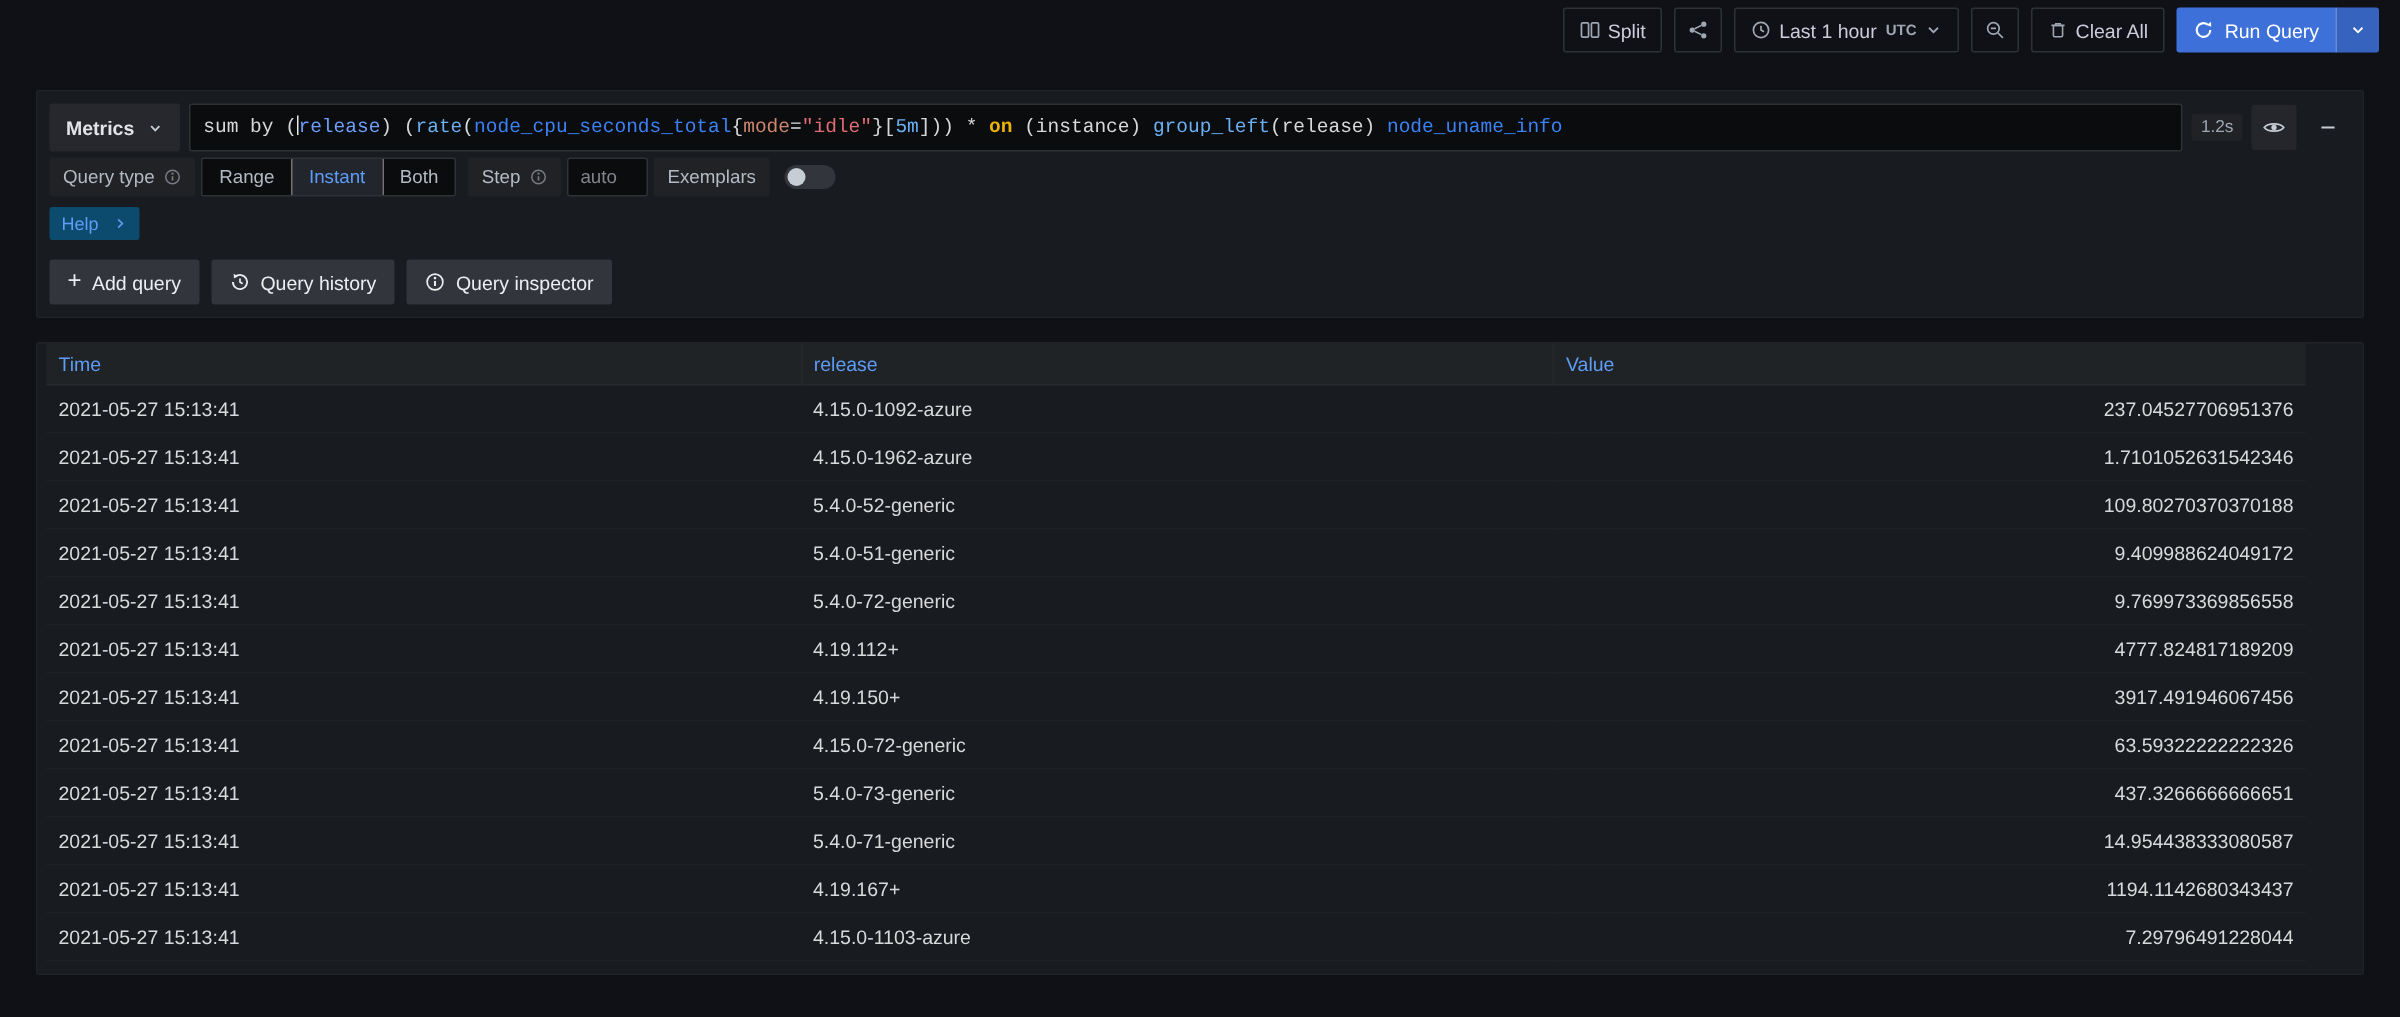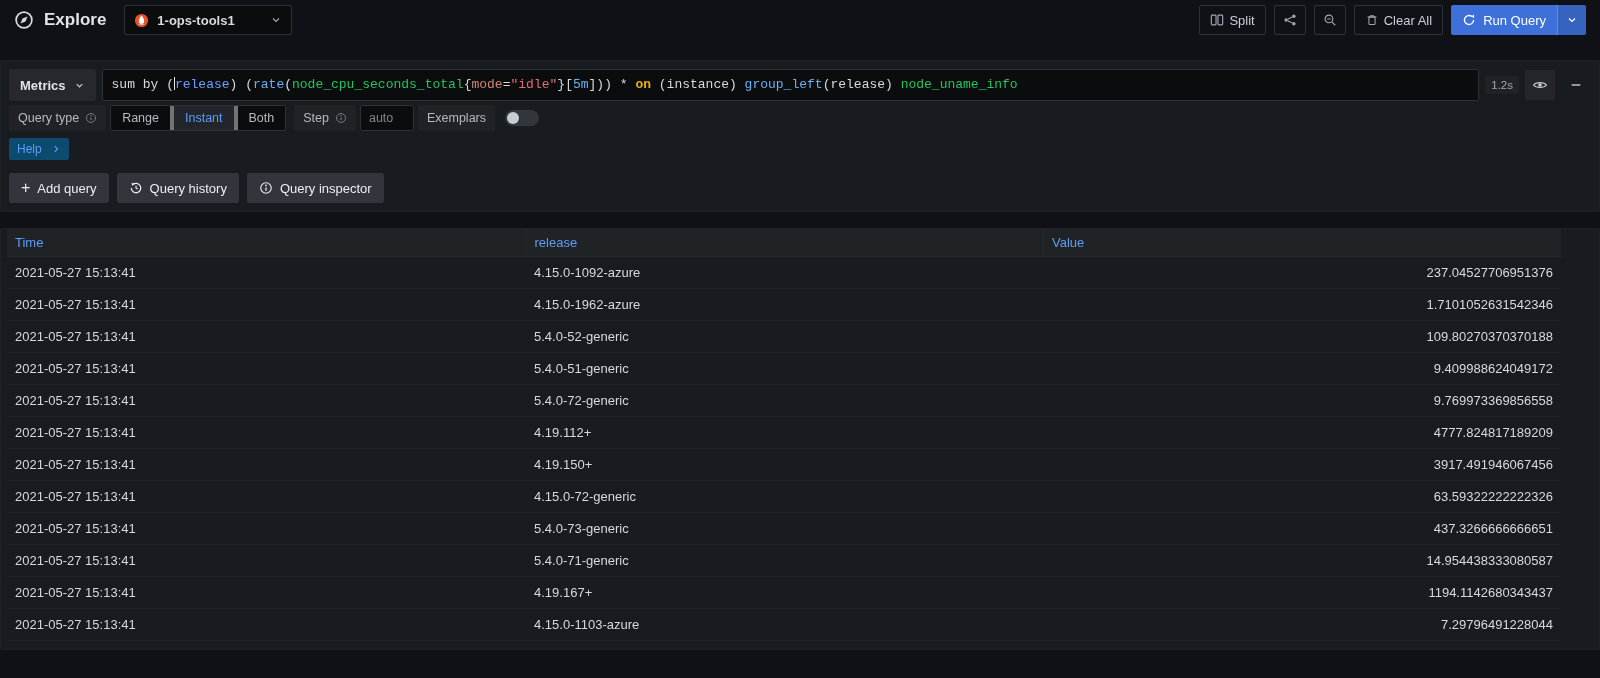--- a/index.html
+++ b/index.html
@@ -31,59 +31,59 @@
   .tb-btn.icon-only { width:32px; justify-content:center; padding:0; }
   .utc-tag { font-size:10px; font-weight:700; color:#9fa7b3; margin-left:1px; }
   .run-query {
     height:30px; display:flex; align-items:stretch; background:#3d71d9; border:none;
     border-radius:2px; color:#fff; overflow:hidden; cursor:pointer; padding:0; font-family:inherit;
   }
   .run-main { display:flex; align-items:center; gap:7px; padding:0 11px; font-size:13px; font-weight:500; color:#fff; }
   .run-caret { display:flex; align-items:center; padding:0 8px; border-left:1px solid rgba(255,255,255,.25); background:rgba(0,0,0,.12); }
 
   
-  .panel { background:#181b1f; border:1px solid rgba(255,255,255,.03); border-radius:2px; margin:0 0; }
+  .panel { background:#181b1f; border:1px solid rgba(255,255,255,.03); border-radius:2px; margin:0 24px; }
 
   
   .query-panel { margin-top:20px; padding:8px; }
   .q-row1 { display:flex; align-items:center; gap:6px; height:32px; }
   .metrics-btn {
     height:32px; display:inline-flex; align-items:center; gap:8px; padding:0 11px;
     background:#26282e; border:none; border-radius:2px; color:#e3e4e8; font-weight:700;
     font-size:13px; font-family:inherit; cursor:pointer;
   }
   .query-field {
     flex:1; height:32px; background:#0b0c0e; border:1px solid #2c3235; border-radius:2px;
     padding:0 9px; line-height:30px; white-space:nowrap; overflow:hidden;
     font-family:"Liberation Mono","DejaVu Sans Mono",monospace; font-size:13px; color:#d8d9da; cursor:text;
   }
   .tok-plain    { color:#d8d9da; }
   .tok-label    { color:#6e9fff; }
   .tok-function { color:#6ab0f3; }
-  .tok-metric   { color:#22c55e; }
+  .tok-metric   { color:#3b82f6; }
   .tok-attr     { color:#d08770; }
   .tok-string   { color:#e06c75; }
   .tok-duration { color:#6ab0f3; }
   .tok-keyword  { color:#eab308; font-weight:700; }
   .tok-caret    { display:inline-block; width:0; height:13px; border-left:1.5px solid #e9eaee; vertical-align:-2px; }
   .dur-badge { background:#202226; border-radius:2px; padding:3px 6px; font-size:11.5px; color:#9fa7b3; }
   .sq-btn {
     width:30px; height:30px; display:inline-flex; align-items:center; justify-content:center;
     background:#24262c; border:none; border-radius:2px; cursor:pointer;
   }
   .sq-btn.flat { background:transparent; }
 
   .q-row2 { display:flex; align-items:center; gap:4px; height:26px; margin-top:4px; }
   .chip {
     height:26px; display:inline-flex; align-items:center; gap:6px; padding:0 9px;
     background:#202226; border-radius:2px; font-size:12.5px; color:#b4bac4;
   }
   .radio-group { display:flex; height:26px; border:1px solid #2c3235; border-radius:2px; overflow:hidden; margin-right:4px; }
   .radio-btn {
-    height:100%; padding:0 11px; background:#0b0c0e; border:none; border-left:4px solid #737373;
+    height:100%; padding:0 11px; background:#0b0c0e; border:none; border-left:1px solid #737373;
     color:#b4bac4; font-size:12.5px; font-family:inherit; cursor:pointer;
   }
   .radio-btn:first-child { border-left:none; }
   .radio-btn.active { background:#22252b; color:#5e9cf5; font-weight:500; }
   .step-input {
     width:54px; height:26px; background:#0b0c0e; border:1px solid #2c3235; border-radius:2px;
     padding:0 8px; font-size:12.5px; color:rgba(204,204,220,.62); font-family:inherit;
   }
   .toggle { width:34px; height:16px; border-radius:9px; background:#32353b; position:relative; margin-left:6px; cursor:pointer; }
   .toggle .knob { position:absolute; left:2px; top:2px; width:12px; height:12px; border-radius:50%; background:#c7cdd5; }
@@ -112,44 +112,20 @@
     background:rgba(255,255,255,.035); border-bottom:1px solid #26282c; cursor:pointer;
   }
   .grafana-table thead th + th { border-left:1px solid #26282c; }
   .grafana-table td { padding:8px; border-bottom:1px solid #1f2126; color:#d8d9da; }
   .right { text-align:right; }
 </style>
 </head>
 <body>
 
 <div class="topbar">
-  <div class="topbar-left">
-    <span>
-      <svg width="20" height="20" viewBox="0 0 16 16">
-        <circle cx="8" cy="8" r="6.3" fill="none" stroke="#d8d9da" stroke-width="1.4"></circle>
-        <polygon points="10.8,5.2 9.2,9.2 5.2,10.8 6.8,6.8" fill="#d8d9da"></polygon>
-      </svg>
-    </span>
-    <span class="app-title">Explore</span>
-    <div class="ds-picker">
-      <span>
-        <svg width="15" height="15" viewBox="0 0 16 16">
-          <circle cx="8" cy="8" r="7" fill="#e6522c"></circle>
-          <path d="M8 2.6C8 2.6 5.2 5.6 5.2 8.4a2.8 2.8 0 0 0 5.6 0C10.8 5.6 8 2.6 8 2.6Z" fill="#fff"></path>
-          <rect x="5.8" y="11.2" width="4.4" height="1.2" fill="#fff"></rect>
-        </svg>
-      </span>
-      <span class="ds-name">1-ops-tools1</span>
-      <span>
-        <svg width="12" height="12" viewBox="0 0 16 16">
-            <path d="M4 6l4 4 4-4" fill="none" stroke="#9fa7b3" stroke-width="1.6"></path>
-          </svg>
-      </span>
-    </div>
-  </div>
 
   <div class="topbar-right">
     <button class="tb-btn">
       <span>
         <svg width="14" height="14" viewBox="0 0 16 16">
           <rect x="1.5" y="2.5" width="5.4" height="11" rx="1" fill="none" stroke="#9fa7b3" stroke-width="1.3"></rect>
           <rect x="9.1" y="2.5" width="5.4" height="11" rx="1" fill="none" stroke="#9fa7b3" stroke-width="1.3"></rect>
         </svg>
       </span>
       <span>Split</span>
@@ -159,20 +135,35 @@
       <span>
         <svg width="14" height="14" viewBox="0 0 16 16">
           <circle cx="12.4" cy="3.6" r="2" fill="#9fa7b3"></circle>
           <circle cx="3.6" cy="8" r="2" fill="#9fa7b3"></circle>
           <circle cx="12.4" cy="12.4" r="2" fill="#9fa7b3"></circle>
           <path d="M5.4 7.1L10.6 4.5M5.4 8.9l5.2 2.6" stroke="#9fa7b3" stroke-width="1.2"></path>
         </svg>
       </span>
     </button>
 
+    <button class="tb-btn">
+      <span>
+        <svg width="14" height="14" viewBox="0 0 16 16">
+          <circle cx="8" cy="8" r="5.8" fill="none" stroke="#9fa7b3" stroke-width="1.3"></circle>
+          <path d="M8 4.8V8l2.3 1.4" fill="none" stroke="#9fa7b3" stroke-width="1.3"></path>
+        </svg>
+      </span>
+      <span>Last 1 hour</span>
+      <span class="utc-tag">UTC</span>
+      <span>
+        <svg width="12" height="12" viewBox="0 0 16 16">
+            <path d="M4 6l4 4 4-4" fill="none" stroke="#9fa7b3" stroke-width="1.6"></path>
+          </svg>
+      </span>
+    </button>
 
     <button class="tb-btn icon-only">
       <span>
         <svg width="14" height="14" viewBox="0 0 16 16">
           <circle cx="6.8" cy="6.8" r="4.4" fill="none" stroke="#9fa7b3" stroke-width="1.3"></circle>
           <path d="M10.1 10.1L14 14M4.8 6.8h4" fill="none" stroke="#9fa7b3" stroke-width="1.3"></path>
         </svg>
       </span>
     </button>
 

